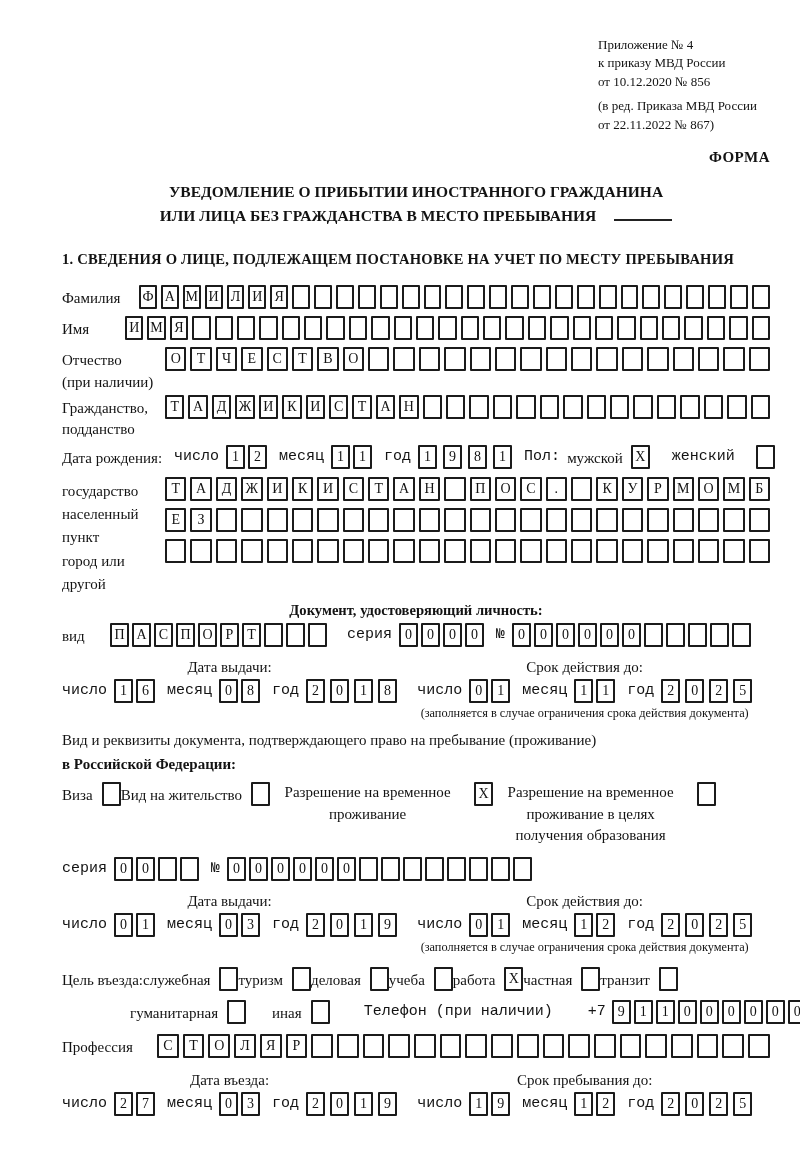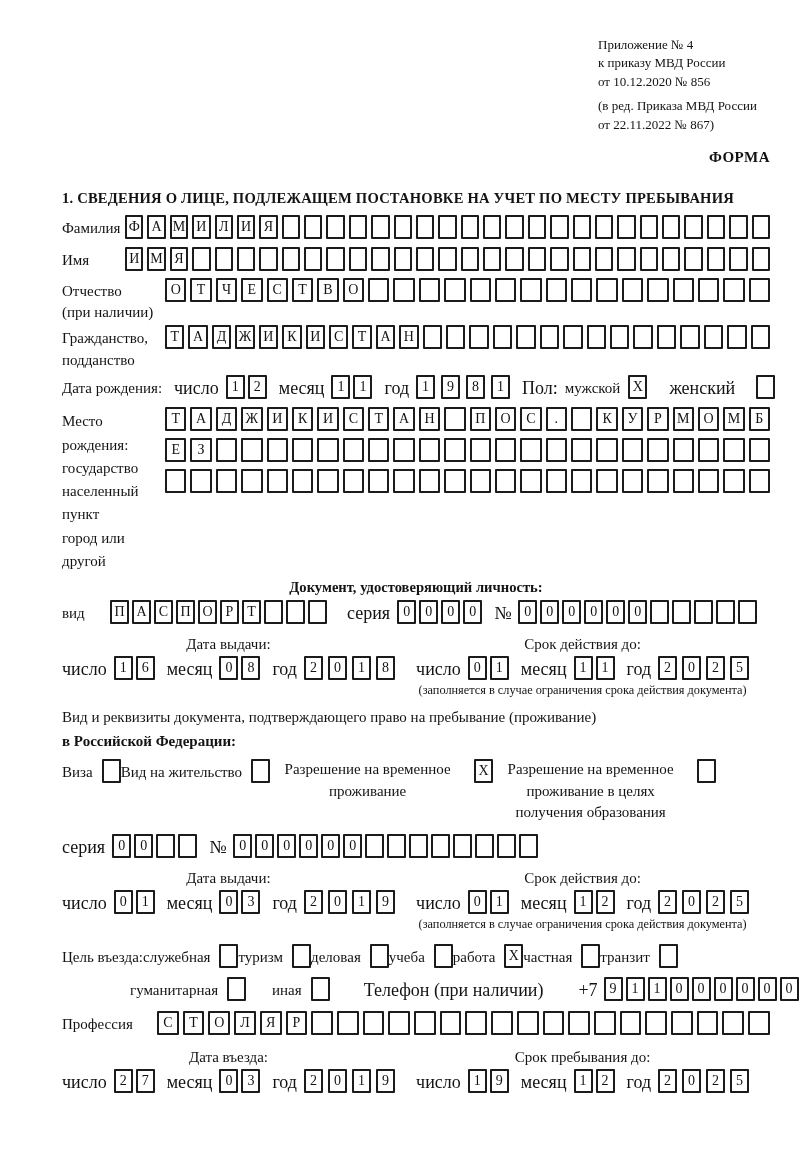--- a/index.html
+++ b/index.html
@@ -22,21 +22,21 @@
   .cells .cell{flex:1 1 0;min-width:6px;}
   .cells.fx{flex:0 0 auto;gap:3px;}
   .cells.fx .cell{flex:0 0 19px;}
   .cell{
     box-sizing:border-box;height:24px;border:2px solid #1b1b1b;border-radius:1px;
     display:inline-flex;align-items:center;justify-content:center;
     font-size:14px;line-height:1;background:#fff;
   }
   .stack{display:flex;flex-direction:column;gap:7px;flex:1 1 auto;min-width:0;}
   .center-bold{text-align:center;font-weight:bold;font-size:14.6px;margin-top:6px;}
-  .dl{font-size:18px;padding-top:3px;margin:0 7px 0 12px;flex:0 0 auto;}
+  .dl{font-size:15px;padding-top:3px;margin:0 7px 0 12px;flex:0 0 auto;font-family:Liberation Mono, monospace;}
   .dl.first{margin-left:0;}
   .dates{display:flex;margin-top:4px;}
   .dates .half-l{flex:0 0 47%;}
   .dates .half-r{flex:0 0 53%;}
   .date-head{text-align:center;font-size:15px;margin-top:8px;}
   .date-line{display:flex;align-items:flex-start;}
   .small-note{font-size:12.3px;text-align:center;margin-top:3px;}
   .intro{font-size:15px;margin-top:9px;line-height:1.45;}
   .opt-row{display:flex;justify-content:flex-start;align-items:flex-start;margin-top:6px;}
   .opt{display:flex;align-items:flex-start;gap:9px;}
@@ -54,24 +54,28 @@
     <div>к приказу МВД России</div>
     <div>от 10.12.2020 № 856</div>
     <div class="rev">
       <div>(в ред. Приказа МВД России</div>
       <div>от 22.11.2022 № 867)</div>
     </div>
   </div>
 
   <div class="form-label">ФОРМА</div>
 
+  <div class="title">
+    <div>УВЕДОМЛЕНИЕ О ПРИБЫТИИ ИНОСТРАННОГО ГРАЖДАНИНА</div>
+    <div><span>ИЛИ ЛИЦА БЕЗ ГРАЖДАНСТВА В МЕСТО ПРЕБЫВАНИЯ</span><span class="blank-line"></span></div>
+  </div>
 
   <div class="sec-head">1. СВЕДЕНИЯ О ЛИЦЕ, ПОДЛЕЖАЩЕМ ПОСТАНОВКЕ НА УЧЕТ ПО МЕСТУ ПРЕБЫВАНИЯ</div>
 
-  <div class="row" style="margin-top:8px;">
+  <div class="row" style="margin-top:17px;gap:14px;">
     <div class="lbl w63">Фамилия</div>
     <div class="cells">
         <span class="cell">Ф</span>
         <span class="cell">А</span>
         <span class="cell">М</span>
         <span class="cell">И</span>
         <span class="cell">Л</span>
         <span class="cell">И</span>
         <span class="cell">Я</span>
         <span class="cell"></span>
@@ -227,21 +231,20 @@
         <span class="cell">X</span>
       </span>
     <span class="dl" style="margin-left:22px;">женский</span>
     <span class="cells fx" style="margin-left:14px;">
         <span class="cell"></span>
       </span>
   </div>
 
   <div class="row" style="margin-top:8px;">
     <div class="lbl w103" style="line-height:1.55;">
-      <div>Место рождения:</div>
       <div>государство</div>
       <div>населенный пункт</div>
       <div>город или другой</div>
     </div>
     <div class="stack">
       <div class="cells">
           <span class="cell">Т</span>
           <span class="cell">А</span>
           <span class="cell">Д</span>
           <span class="cell">Ж</span>

